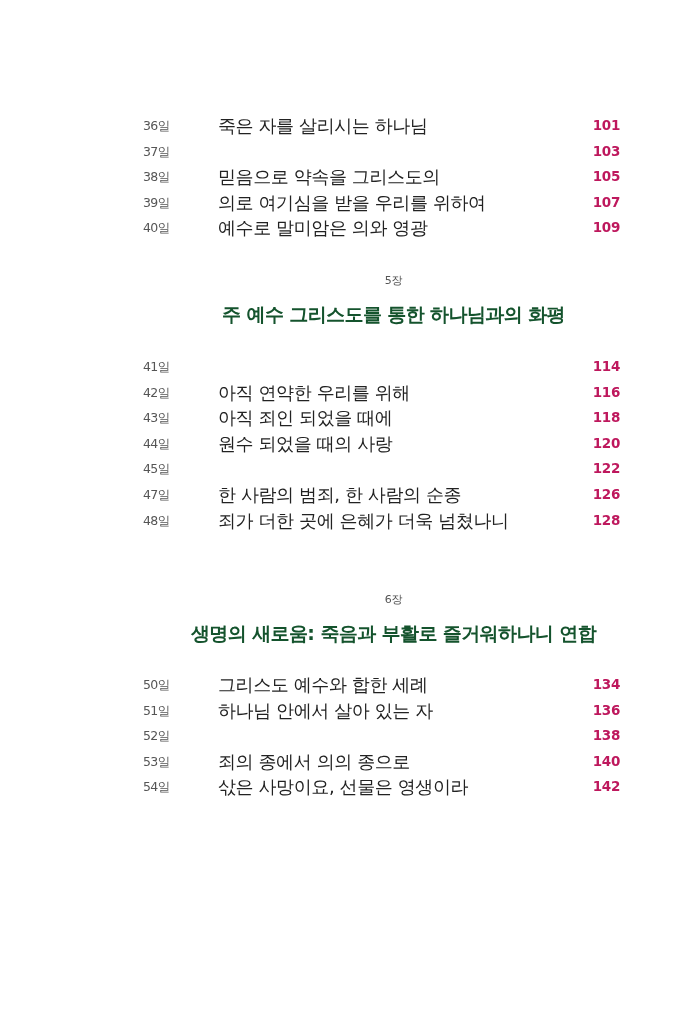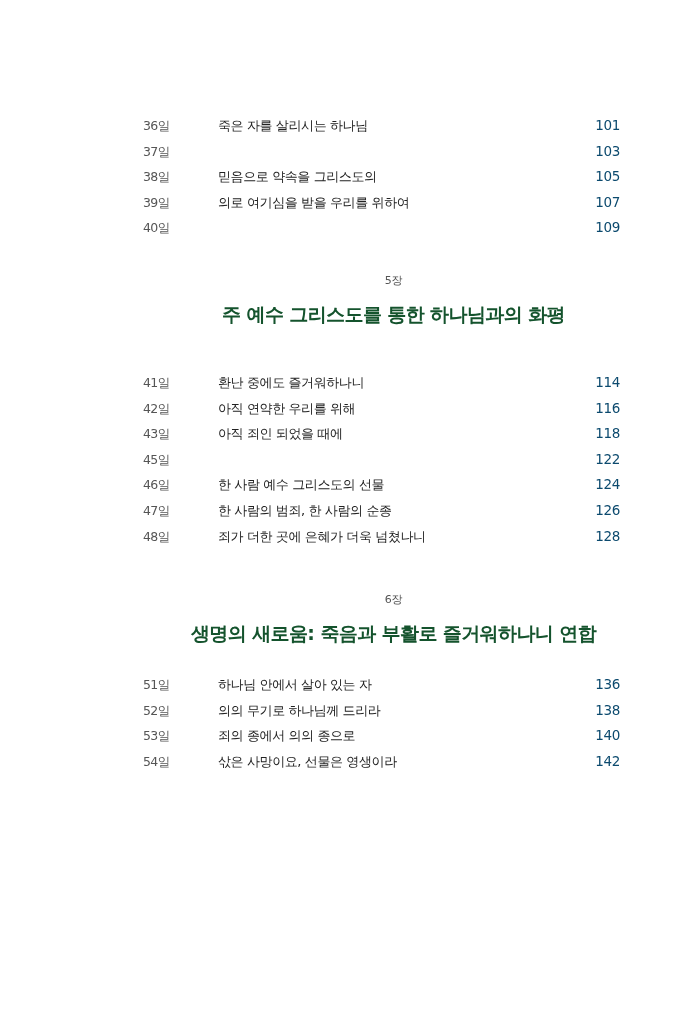--- a/index.html
+++ b/index.html
@@ -38,31 +38,32 @@
       left: 0;
       top: 0;
       font-size: 12.5px;
       color: #555555;
       letter-spacing: -0.6px;
     }
     .toc-title {
       position: absolute;
       left: 75px;
       top: 0;
-      font-size: 13px;
+      font-size: 18px;
       color: #222222;
       letter-spacing: -0.4px;
     }
     .toc-page {
       position: absolute;
       right: 0;
       top: 0;
       font-size: 13.5px;
-      color: #0c4a6e;
+      color: #be185d;
       letter-spacing: -0.3px;
+      font-weight: bold;
     }
     .chapter-head {
       position: absolute;
       left: 0;
       width: 691px;
       text-align: center;
     }
     .chapter-num {
       font-size: 11px;
       color: #555555;
@@ -98,80 +99,84 @@
       <span class="toc-title">믿음으로 약속을 그리스도의</span>
       <span class="toc-page">105</span>
     </div>
     <div class="toc-row">
       <span class="toc-day">39일</span>
       <span class="toc-title">의로 여기심을 받을 우리를 위하여</span>
       <span class="toc-page">107</span>
     </div>
     <div class="toc-row">
       <span class="toc-day">40일</span>
+      <span class="toc-title">예수로 말미암은 의와 영광</span>
       <span class="toc-page">109</span>
     </div>
   </div>
 
   <div class="chapter-head" style="top:274px;">
     <div class="chapter-num">5장</div>
     <div class="chapter-title">주 예수 그리스도를 통한 하나님과의 화평</div>
   </div>
 
-  <div class="toc-group" style="top:370px;">
+  <div class="toc-group" style="top:354px;">
     <div class="toc-row">
       <span class="toc-day">41일</span>
-      <span class="toc-title">환난 중에도 즐거워하나니</span>
       <span class="toc-page">114</span>
     </div>
     <div class="toc-row">
       <span class="toc-day">42일</span>
       <span class="toc-title">아직 연약한 우리를 위해</span>
       <span class="toc-page">116</span>
     </div>
     <div class="toc-row">
       <span class="toc-day">43일</span>
       <span class="toc-title">아직 죄인 되었을 때에</span>
       <span class="toc-page">118</span>
     </div>
     <div class="toc-row">
+      <span class="toc-day">44일</span>
+      <span class="toc-title">원수 되었을 때의 사랑</span>
+      <span class="toc-page">120</span>
+    </div>
+    <div class="toc-row">
       <span class="toc-day">45일</span>
       <span class="toc-page">122</span>
-    </div>
-    <div class="toc-row">
-      <span class="toc-day">46일</span>
-      <span class="toc-title">한 사람 예수 그리스도의 선물</span>
-      <span class="toc-page">124</span>
     </div>
     <div class="toc-row">
       <span class="toc-day">47일</span>
       <span class="toc-title">한 사람의 범죄, 한 사람의 순종</span>
       <span class="toc-page">126</span>
     </div>
     <div class="toc-row">
       <span class="toc-day">48일</span>
       <span class="toc-title">죄가 더한 곳에 은혜가 더욱 넘쳤나니</span>
       <span class="toc-page">128</span>
     </div>
   </div>
 
   <div class="chapter-head" style="top:593px;">
     <div class="chapter-num">6장</div>
     <div class="chapter-title">생명의 새로움: 죽음과 부활로 즐거워하나니 연합</div>
   </div>
 
   <div class="toc-group" style="top:672px;">
     <div class="toc-row">
+      <span class="toc-day">50일</span>
+      <span class="toc-title">그리스도 예수와 합한 세례</span>
+      <span class="toc-page">134</span>
+    </div>
+    <div class="toc-row">
       <span class="toc-day">51일</span>
       <span class="toc-title">하나님 안에서 살아 있는 자</span>
       <span class="toc-page">136</span>
     </div>
     <div class="toc-row">
       <span class="toc-day">52일</span>
-      <span class="toc-title">의의 무기로 하나님께 드리라</span>
       <span class="toc-page">138</span>
     </div>
     <div class="toc-row">
       <span class="toc-day">53일</span>
       <span class="toc-title">죄의 종에서 의의 종으로</span>
       <span class="toc-page">140</span>
     </div>
     <div class="toc-row">
       <span class="toc-day">54일</span>
       <span class="toc-title">삯은 사망이요, 선물은 영생이라</span>

